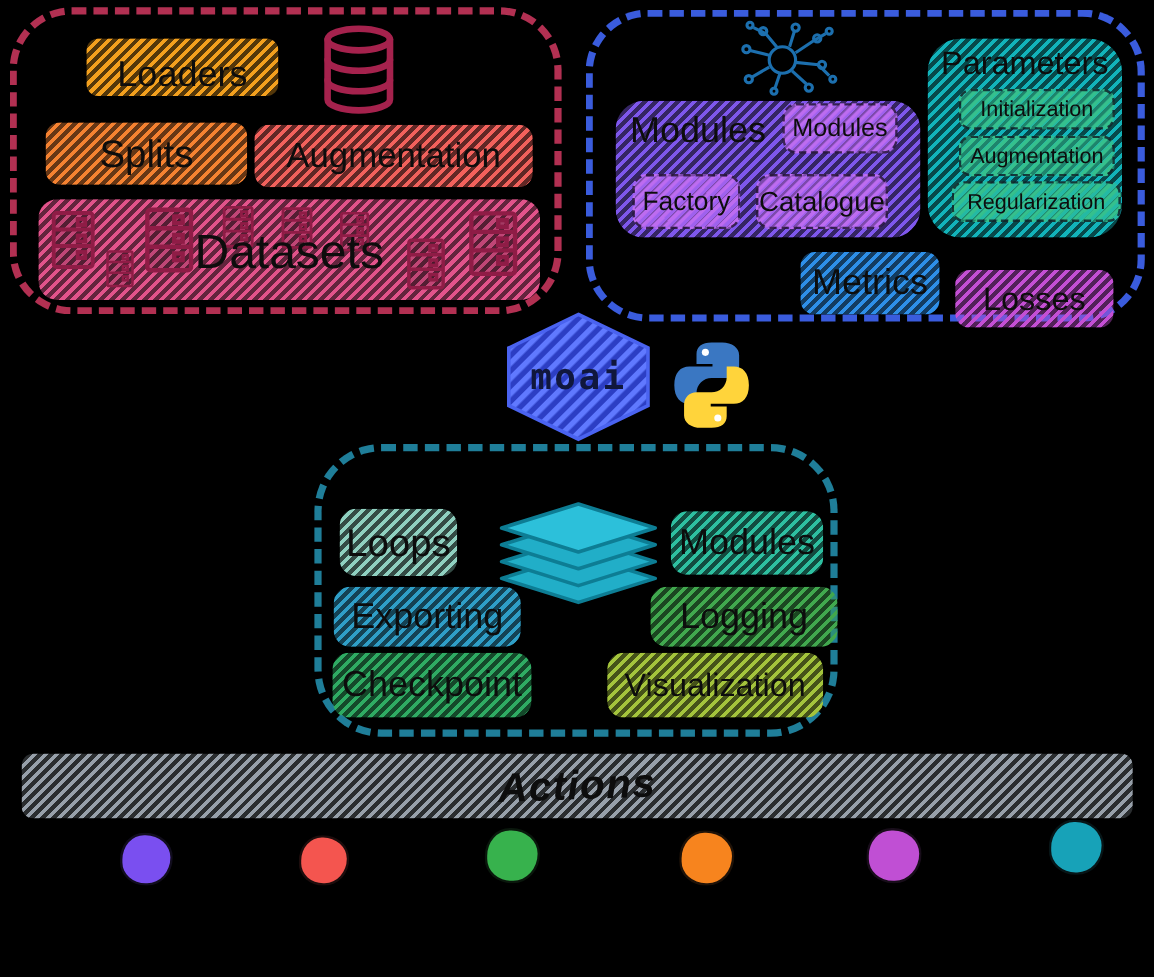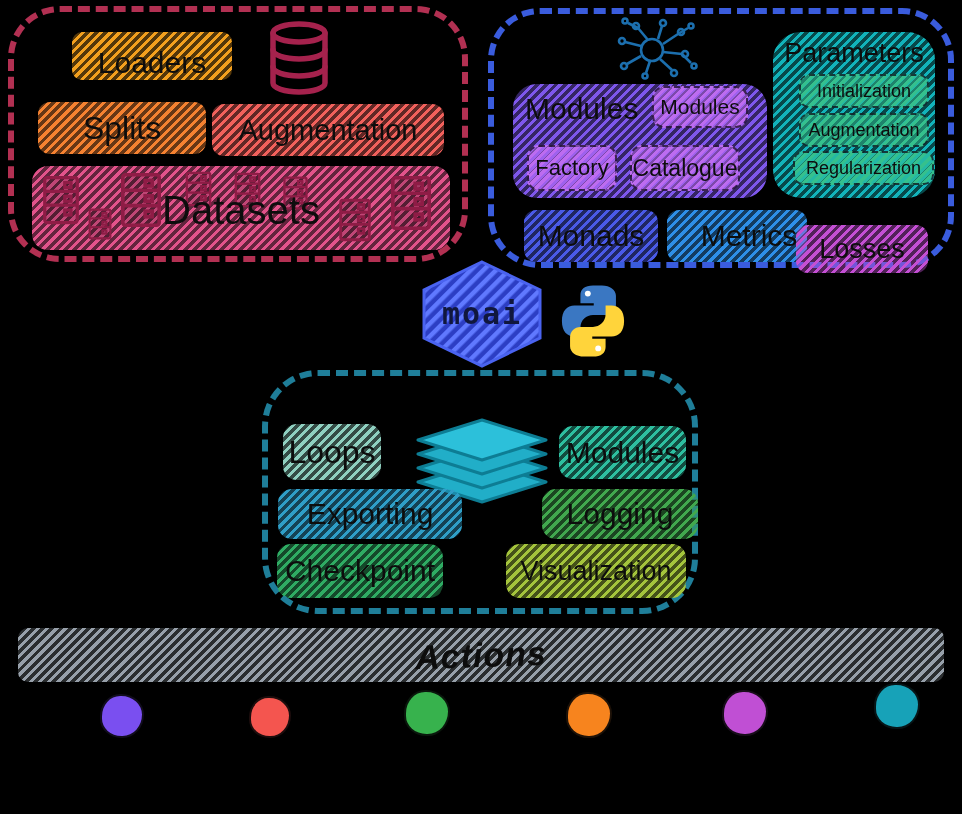--- a/index.html
+++ b/index.html
@@ -120,24 +120,21 @@
   <div class="chip dashed-outline" style="left: 799px; top: 74px; width: 126px; height: 30px; border-radius: 10px; font-size: 18px; --hc: #35c08d; --fc: rgba(53,192,141,0.50);">
     <span>Initialization</span>
   </div>
   <div class="chip dashed-outline" style="left: 799px; top: 113px; width: 126px; height: 30px; border-radius: 10px; font-size: 18px; --hc: #35c08d; --fc: rgba(53,192,141,0.50);">
     <span>Augmentation</span>
   </div>
   <div class="chip dashed-outline" style="left: 793px; top: 151px; width: 137px; height: 30px; border-radius: 10px; font-size: 18px; --hc: #35c08d; --fc: rgba(53,192,141,0.50);">
     <span>Regularization</span>
   </div>
 
-  <div class="chip" style="left: 524px; top: 210px; width: 134px; height: 52px; border-radius: 12px; font-size: 30px; --hc: #4a5ae8; --fc: rgba(74,90,232,0.42);">
-    <span>Monads</span>
-  </div>
-  <div class="chip" style="left: 667px; top: 210px; width: 116px; height: 52px; border-radius: 12px; font-size: 30px; padding-left: 24px; --hc: #2e8fe8; --fc: rgba(46,143,232,0.42);">
+  <div class="chip" style="left: 667px; top: 210px; width: 116px; height: 52px; border-radius: 12px; font-size: 30px; --hc: #2e8fe8; --fc: rgba(46,143,232,0.42);">
     <span>Metrics</span>
   </div>
   <div class="chip" style="left: 796px; top: 225px; width: 132px; height: 48px; border-radius: 12px; font-size: 27px; --hc: #c44fd4; --fc: rgba(196,79,212,0.42);">
     <span>Losses</span>
   </div>
 
   <svg class="abs" style="left:416px;top:258px;z-index:3;" width="132" height="112" viewBox="0 0 132 112">
     <defs>
       <pattern id="hxp" width="9" height="9" patternUnits="userSpaceOnUse" patternTransform="rotate(45)">
         <rect width="9" height="9" fill="#2c3ec4"></rect>
@@ -166,21 +163,21 @@
       <polygon points="72,50 136,70 72,90 8,70"></polygon>
       <polygon points="72,36 136,56 72,76 8,56"></polygon>
       <polygon points="72,22 136,42 72,62 8,42"></polygon>
       <polygon points="72,8 136,28 72,48 8,28" fill="#2cc0da"></polygon>
     </g>
   </svg>
 
   <div class="chip" style="left: 559px; top: 426px; width: 127px; height: 53px; border-radius: 14px; font-size: 30px; --hc: #2ebfa0; --fc: rgba(46,191,160,0.40);">
     <span>Modules</span>
   </div>
-  <div class="chip" style="left: 278px; top: 489px; width: 184px; height: 50px; border-radius: 14px; font-size: 30px; --hc: #2f9ec7; --fc: rgba(47,158,199,0.42);">
+  <div class="chip" style="left: 278px; top: 489px; width: 156px; height: 50px; border-radius: 14px; font-size: 30px; --hc: #2f9ec7; --fc: rgba(47,158,199,0.42);">
     <span>Exporting</span>
   </div>
   <div class="chip" style="left: 542px; top: 489px; width: 156px; height: 50px; border-radius: 14px; font-size: 30px; --hc: #41a84e; --fc: rgba(65,168,78,0.42);">
     <span>Logging</span>
   </div>
   <div class="chip" style="left: 277px; top: 544px; width: 166px; height: 54px; border-radius: 14px; font-size: 30px; --hc: #2fab63; --fc: rgba(47,171,99,0.42);">
     <span>Checkpoint</span>
   </div>
   <div class="chip" style="left: 506px; top: 544px; width: 180px; height: 54px; border-radius: 14px; font-size: 27px; --hc: #a4c43c; --fc: rgba(164,196,60,0.42);">
     <span>Visualization</span>

